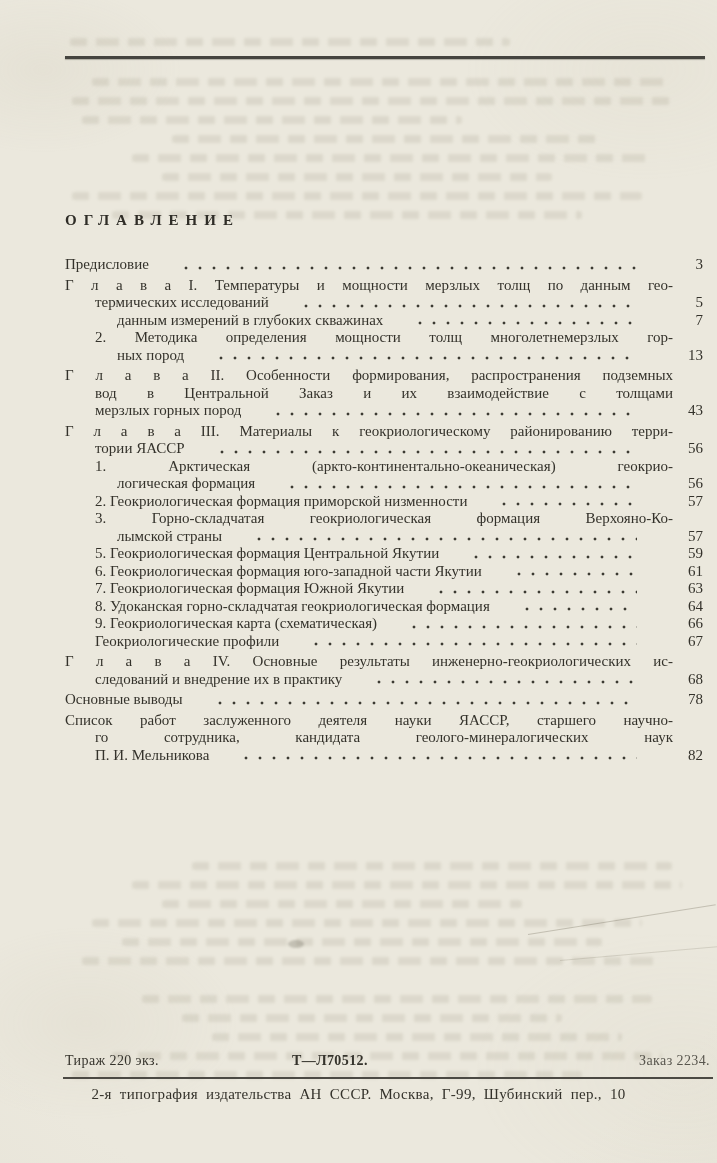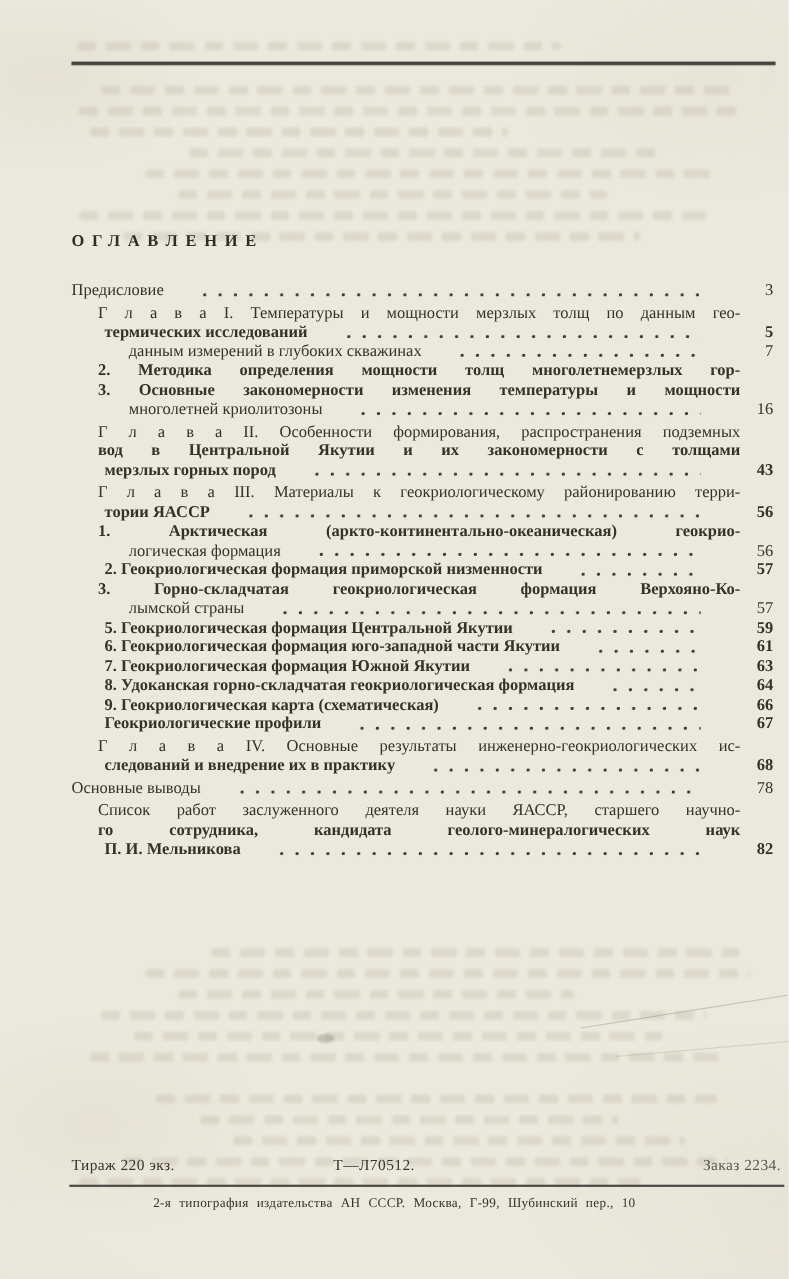--- a/index.html
+++ b/index.html
@@ -20,37 +20,37 @@
     background:#45443f;box-shadow:0 1px 1px rgba(70,68,60,.35);}
   .contents-title{
     position:absolute;left:65px;top:212px;width:640px;text-align:left;
     font-size:15px;font-weight:bold;letter-spacing:7px;color:#2f2d27;
   }
   .toc{position:absolute;left:65px;top:256px;width:638px;color:#34322b;}
   .entry{}
   .entry.lvl0{margin-top:3px;}
   .entry:first-child{margin-top:0;}
   .tline{font-size:15px;line-height:17.5px;}
-  .tline.fill{text-align:justify;text-align-last:justify;margin-right:30px;margin-left:24px;}
+  .tline.fill{text-align:justify;text-align-last:justify;margin-right:30px;}
   .tline.last{display:flex;align-items:flex-end;gap:26px;}
-  .ind30{margin-left:30px;font-weight:bold;}
+  .ind30{margin-left:30px;}
   .ind52{margin-left:52px;}
   .txt{flex:0 0 auto;white-space:pre;}
   .dots{flex:1 1 auto;align-self:stretch;margin:0 10px 0 9px;min-width:12px;
     background-image:radial-gradient(circle at 2px 2px, #3c3a32 1.25px, rgba(0,0,0,0) 1.7px);
     background-size:14px 5px;background-repeat:repeat-x;background-position:left bottom 3px;}
   .pg{flex:0 0 30px;text-align:right;}
   
   .imprint{position:absolute;left:65px;top:1053px;width:645px;font-size:14px;color:#35332c;}
   .imprint .left{position:absolute;left:0;top:0;letter-spacing:.4px;}
-  .imprint .center{position:absolute;left:238px;top:0;letter-spacing:.4px;}
+  .imprint .center{position:absolute;left:227px;top:0;letter-spacing:.4px;font-weight:bold;}
   .imprint .right{position:absolute;right:0;top:0;letter-spacing:.4px;opacity:.8;}
   .rule-bottom{position:absolute;left:63px;top:1077px;width:650px;height:2px;background:#4b4943;}
   .print-footer{position:absolute;left:55px;top:1086px;width:607px;text-align:center;
-    font-size:12px;color:#34322b;word-spacing:4px;letter-spacing:.3px;}
+    font-size:15px;color:#34322b;word-spacing:4px;letter-spacing:.3px;}
   
   .ghost{position:absolute;pointer-events:none;}
   .gline{height:8px;border-radius:3px;filter:blur(1.6px);opacity:.16;
     background-image:repeating-linear-gradient(90deg,#8d8670 0 17px, rgba(0,0,0,0) 17px 26px, #948c76 26px 49px, rgba(0,0,0,0) 49px 58px);}
   .speck{position:absolute;border-radius:50%;filter:blur(1.2px);}
   .scratch{position:absolute;height:1px;background:rgba(120,114,98,.35);transform-origin:left center;}
 </style>
 </head>
 <body>
 
@@ -108,32 +108,29 @@
     </div>
     <div class="entry lvl1">
       <div class="tline ind52 last">
         <span class="txt">данным измерений в глубоких скважинах</span>
         <span class="dots"></span>
         <span class="pg">7</span>
       </div>
     </div>
     <div class="entry lvl1">
       <div class="tline ind30 fill">2. Методика определения мощности толщ многолетнемерзлых гор-</div>
-    </div>
-    <div class="entry lvl1">
-      <div class="tline ind30 fill">3. Основные закономерности изменения температуры и мощности</div>
-      <div class="tline ind52 last">
-        <span class="txt">многолетней криолитозоны</span>
-        <span class="dots"></span>
-        <span class="pg">16</span>
+      <div class="tline ind52 last">
+        <span class="txt">ных пород</span>
+        <span class="dots"></span>
+        <span class="pg">13</span>
       </div>
     </div>
     <div class="entry lvl0">
       <div class="tline  fill">Г л а в а  II. Особенности формирования, распространения подземных</div>
-      <div class="tline ind30 fill">вод в Центральной Якутии и их закономерности с толщами</div>
+      <div class="tline ind30 fill">вод в Центральной Заказ и их взаимодействие с толщами</div>
       <div class="tline ind30 last">
         <span class="txt">мерзлых горных пород</span>
         <span class="dots"></span>
         <span class="pg">43</span>
       </div>
     </div>
     <div class="entry lvl0">
       <div class="tline  fill">Г л а в а  III. Материалы к геокриологическому районированию терри-</div>
       <div class="tline ind30 last">
         <span class="txt">тории ЯАССР</span>

